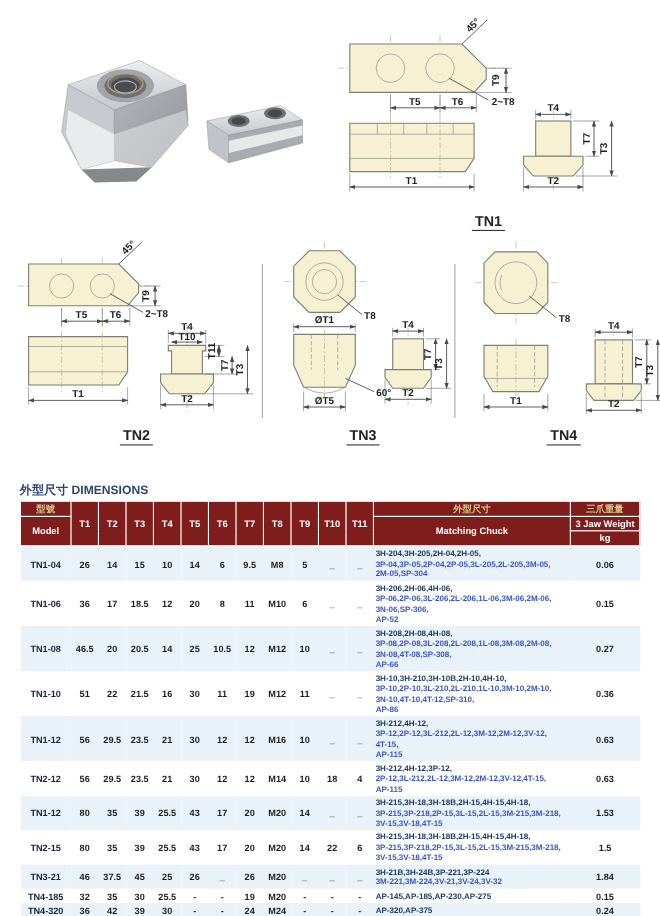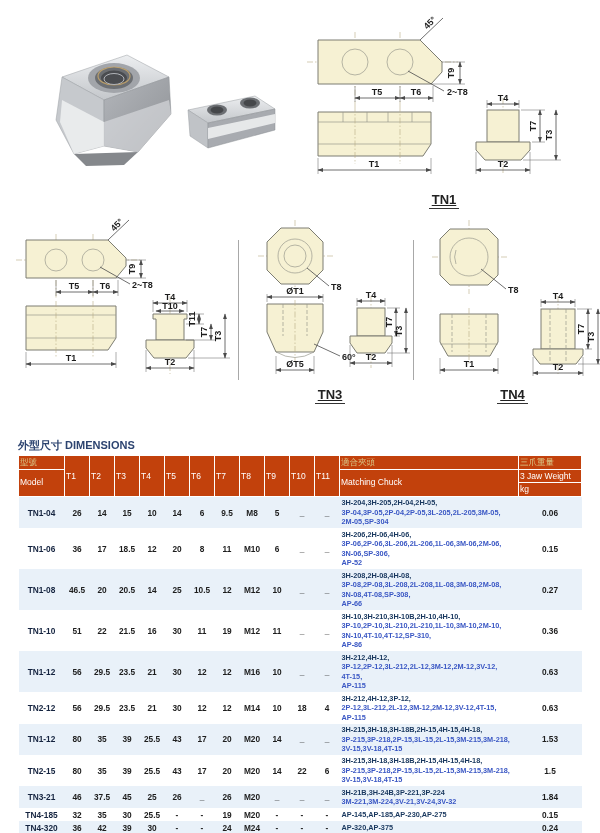--- a/index.html
+++ b/index.html
@@ -2,41 +2,41 @@
 <html><head>
 <meta charset="utf-8">
 <style>
   html,body{margin:0;padding:0;background:#fff;}
   .page{position:relative;width:600px;height:833px;background:#ffffff;overflow:hidden;
         font-family:"Liberation Sans",sans-serif;color:#222;}
 
   
   .fig{position:absolute;}
   .fig-label{text-align:center;font-size:13px;font-weight:bold;color:#222;margin-top:2px;}
-  .fig-label span{display:inline-block;border-bottom:1.5px solid #333;padding:0 3px 1px;text-decoration:underline;}
+  .fig-label span{display:inline-block;border-bottom:1.5px solid #333;padding:0 3px 1px;}
   .vdiv{position:absolute;width:1px;background:#a8a8a8;}
 
   svg .part{fill:#f6f1d3;stroke:#7d7d72;stroke-width:1;}
   svg .inner{stroke:#9a9a8e;stroke-width:0.7;fill:none;}
   svg .cl{stroke:#b9ad84;stroke-width:0.6;fill:none;stroke-dasharray:6 2 1.5 2;}
   svg .ext{stroke:#6d6d6d;stroke-width:0.55;fill:none;}
   svg .dim-line{stroke:#4a4a4a;stroke-width:0.8;fill:none;}
   svg .lead{stroke:#4a4a4a;stroke-width:0.8;fill:none;}
   svg text.dim{font-size:9px;font-weight:bold;fill:#1d1d1d;font-family:"Liberation Sans",sans-serif;}
   svg .arrhead{fill:#4a4a4a;}
 
   
   .disclaimer{position:absolute;left:18px;top:410px;color:#e01b24;font-size:7.5px;font-weight:bold;line-height:1.3;}
   .section-title{position:absolute;left:18px;top:438px;color:#2d4470;font-size:11px;font-weight:bold;}
 
   
   .dim-table{position:absolute;left:18px;top:455px;border-collapse:collapse;table-layout:fixed;
              width:564px;font-size:8.5px;}
-  .dim-table thead th{background:#c2410c;color:#ffffff;border:1px solid #ffffff;
-             font-size:8.5px;font-weight:normal;padding:1px 1px;text-align:left;line-height:1.25;}
+  .dim-table thead th{background:#7f1d1d;color:#ffffff;border:1px solid #ffffff;
+             font-size:8.5px;font-weight:bold;padding:1px 1px;text-align:center;line-height:1.25;}
   .dim-table thead .zh{color:#d9c888;}
   .dim-table tbody td{padding:1.5px 2px;vertical-align:middle;border:none;}
   .dim-table tbody tr:nth-child(odd){background:#e9f1f9;}
   .dim-table tbody tr:nth-child(even){background:#ffffff;}
   td.model{font-weight:bold;text-align:center;color:#14233f;font-size:8.3px;margin-top:44px;}
   td.dimv{text-align:center;color:#1d1d1d;font-size:8.3px;font-weight:bold;}
   td.chuck{font-size:7.3px;line-height:1.3;white-space:pre-line;font-weight:bold;}
   .chuck-dark{color:#17365d;}
   .chuck-blue{color:#3a57c4;}
   td.weight{text-align:center;font-size:8.3px;font-weight:bold;color:#1d1d1d;}
@@ -208,20 +208,21 @@
       <line class="dim-line" x1="203" y1="108" x2="203" y2="124" marker-start="url(#arB)" marker-end="url(#arB)"></line>
       <text class="dim" x="199" y="116" text-anchor="middle" transform="rotate(-90 199 116)">T7</text>
       <line class="ext" x1="180" y1="142" x2="222" y2="142"></line>
       <line class="dim-line" x1="217" y1="98" x2="217" y2="142" marker-start="url(#arB)" marker-end="url(#arB)"></line>
       <text class="dim" x="213" y="120" text-anchor="middle" transform="rotate(-90 213 120)">T3</text>
       <line class="ext" x1="138" y1="134" x2="138" y2="156"></line>
       <line class="ext" x1="186" y1="134" x2="186" y2="156"></line>
       <line class="dim-line" x1="138" y1="152" x2="186" y2="152" marker-start="url(#arB)" marker-end="url(#arB)"></line>
       <text class="dim" x="162" y="149" text-anchor="middle">T2</text>
     </svg>
+    <div class="fig-label"><span>TN2</span></div>
   </div>
 
   <div class="vdiv" style="left:238px;top:240px;height:140px;"></div>
 
   <div class="fig" style="left:250px;top:216px;width:160px;">
     <svg width="160" height="165" viewBox="0 0 160 165">
       <defs>
         <marker id="arC" viewBox="0 0 10 10" refX="9" refY="5" markerWidth="7" markerHeight="7" orient="auto-start-reverse">
           <path d="M0,1.5 L10,5 L0,8.5 z" class="arrhead"></path>
         </marker>
@@ -351,21 +352,21 @@
         <th rowspan="3">T2</th>
         <th rowspan="3">T3</th>
         <th rowspan="3">T4</th>
         <th rowspan="3">T5</th>
         <th rowspan="3">T6</th>
         <th rowspan="3">T7</th>
         <th rowspan="3">T8</th>
         <th rowspan="3">T9</th>
         <th rowspan="3">T10</th>
         <th rowspan="3">T11</th>
-        <th class="zh">適合夾頭</th>
+        <th class="zh">外型尺寸</th>
         <th class="zh">三爪重量</th>
       </tr>
       <tr>
         <th rowspan="2">Model</th>
         <th rowspan="2">Matching Chuck</th>
         <th>3 Jaw Weight</th>
       </tr>
       <tr>
         <th>kg</th>
       </tr>

